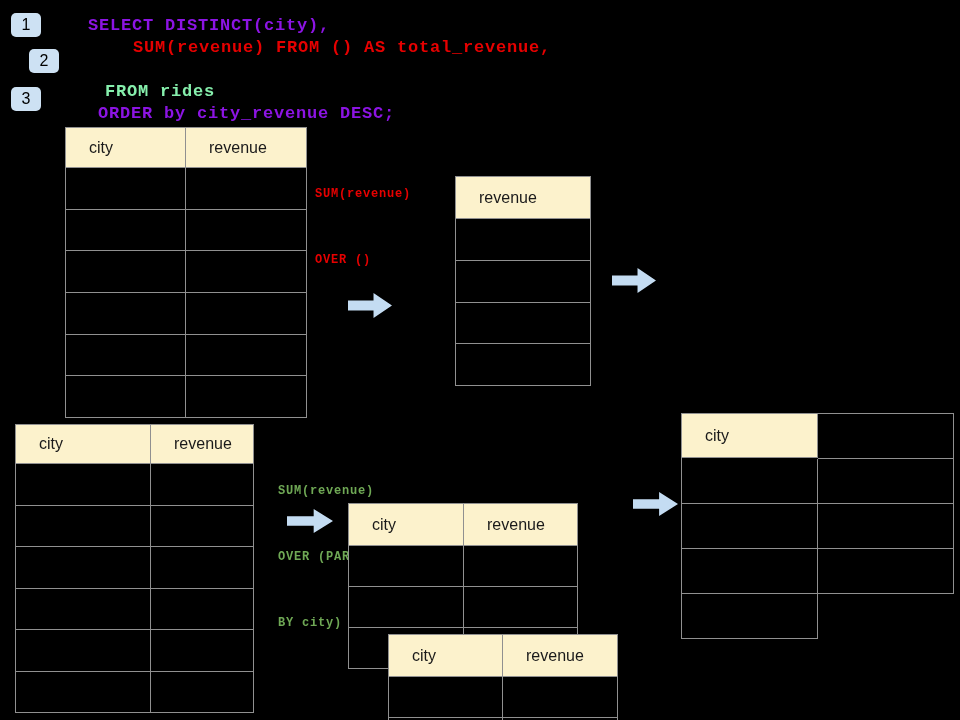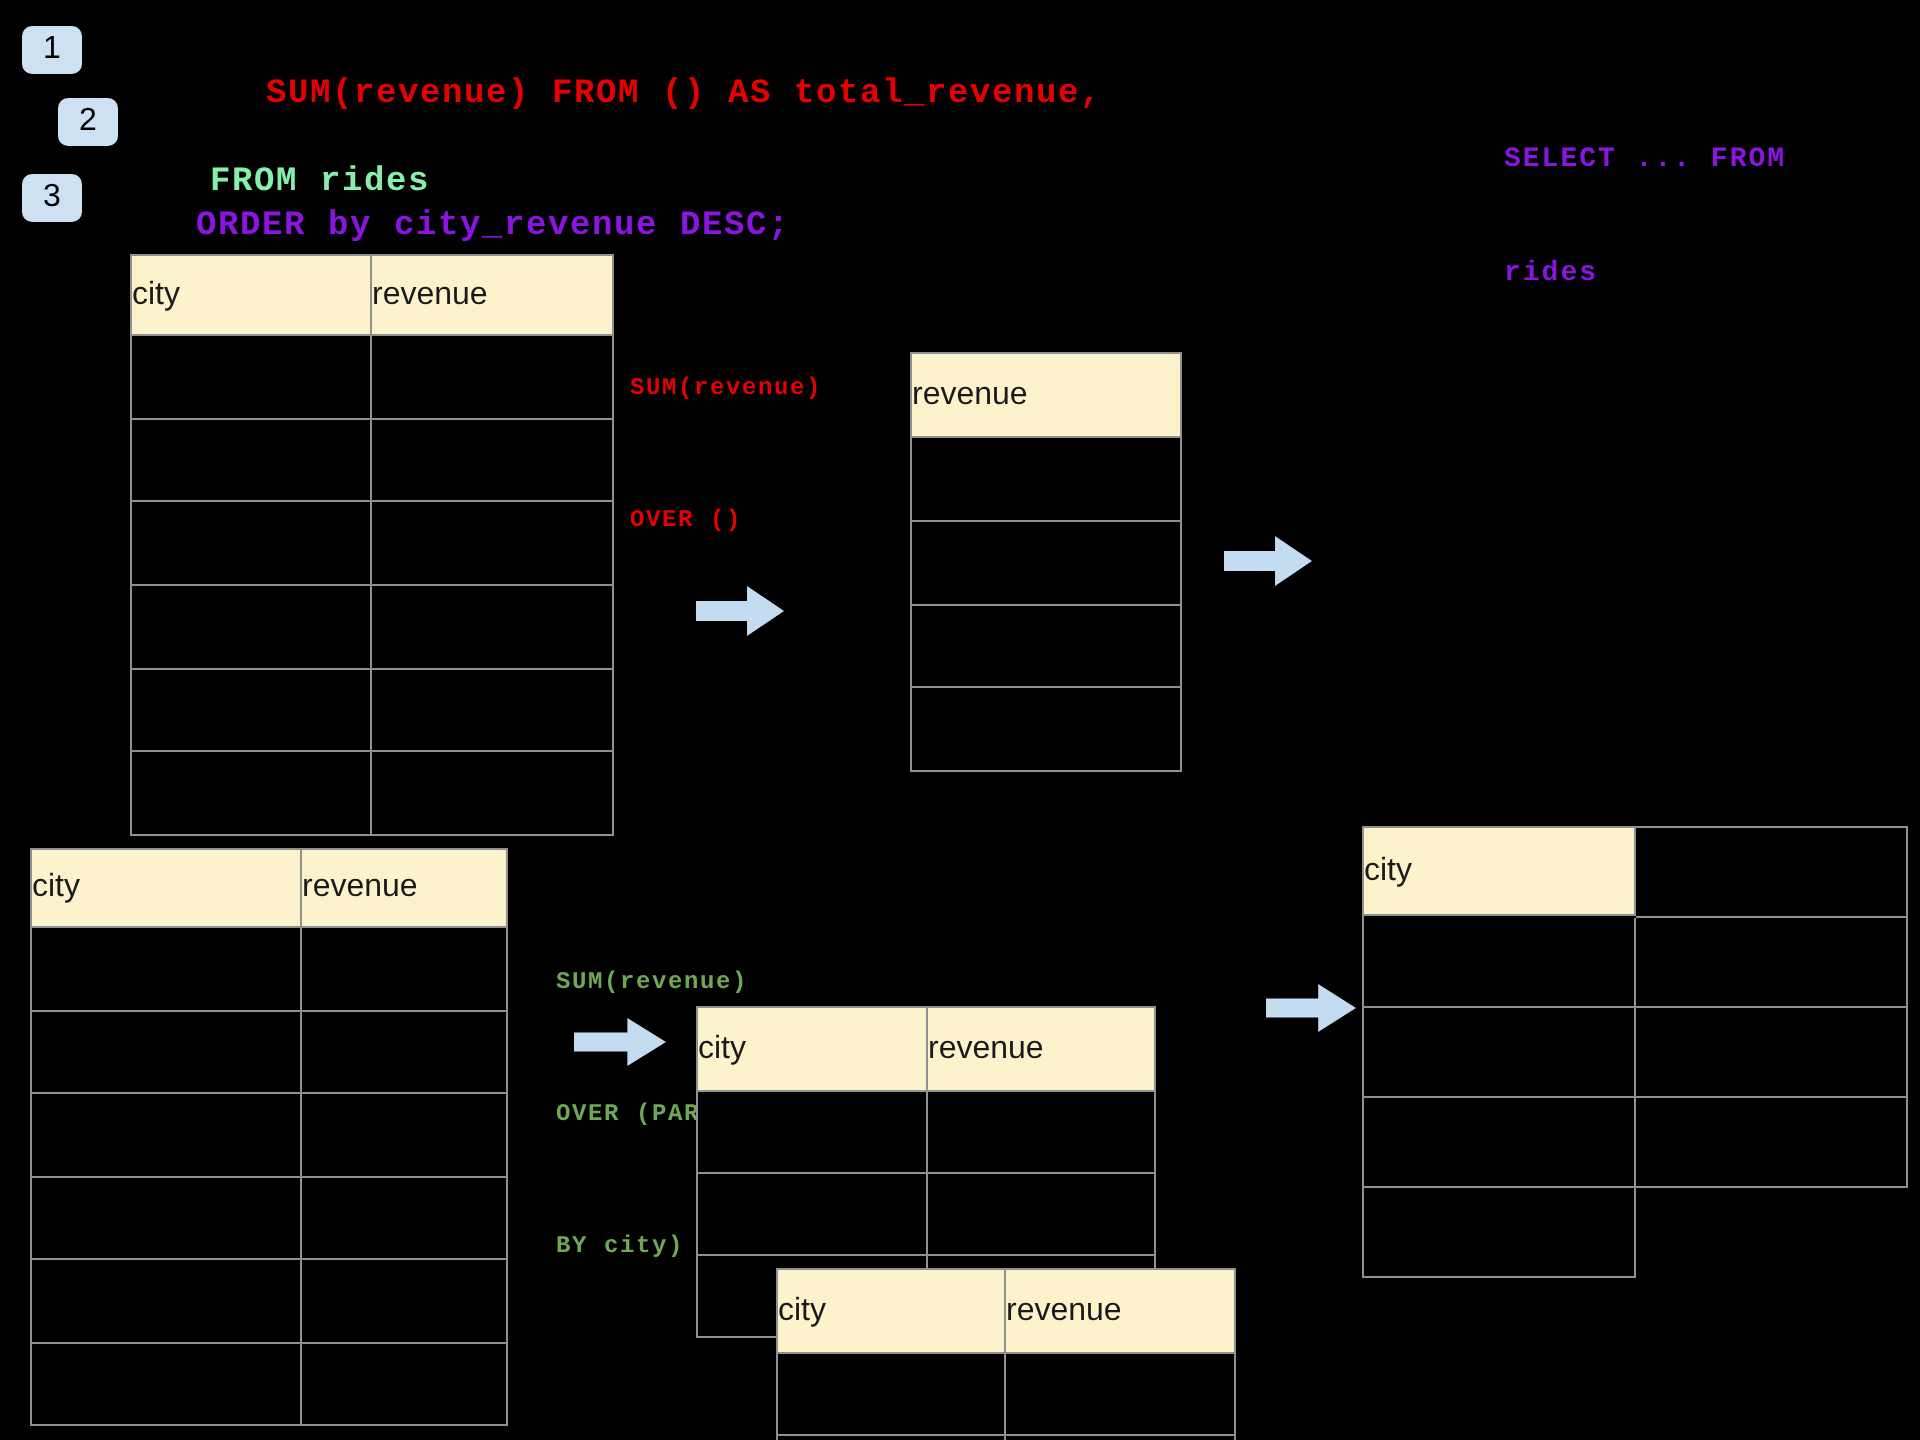--- a/index.html
+++ b/index.html
@@ -31,45 +31,42 @@
     clip-path:polygon(0 30%,58% 30%,58% 0,100% 50%,58% 100%,58% 70%,0 70%);
   }
   
   .tbl{
     position:absolute;display:grid;background:#000;
     border-top:1px solid var(--border);border-left:1px solid var(--border);
   }
   .tbl .th{
     background:var(--table_header_bg);
     border-right:1px solid var(--border);border-bottom:1px solid var(--border);
-    display:flex;align-items:center;padding-left:0;box-sizing:border-box;
+    display:flex;align-items:center;padding-left:23px;box-sizing:border-box;
     font:16px "Liberation Sans",sans-serif;color:#1a1a1a;height:var(--hh);
   }
   .tbl .td{
     background:#000;border-right:1px solid var(--border);
     border-bottom:1px solid var(--border);box-sizing:border-box;height:var(--rh);
   }
 </style>
 </head>
 <body>
 
 <div id="canvas">
 
   <div class="badge" style="left:11px;top:13px">1</div>
   <div class="badge" style="left:29px;top:49px">2</div>
   <div class="badge" style="left:11px;top:87px">3</div>
 
+  <div class="code code-main" style="left: 88px; top: 15px; color: rgb(140, 20, 227);">SELECT DISTINCT(city),</div>
   <div class="code code-main" style="left: 133px; top: 37px; color: rgb(230, 0, 0);">SUM(revenue) FROM () AS total_revenue,</div>
   <div class="code code-main" style="left: 105px; top: 81px; color: #86efac;">FROM rides</div>
   <div class="code code-main" style="left: 98px; top: 103px; color: rgb(140, 20, 227);">ORDER by city_revenue DESC;</div>
 
-  <div class="code code-side" style="left: 752px; top: 33px; color: rgb(140, 20, 227);">
-    <div>SELECT ... FROM</div>
-    <div>rides</div>
-  </div>
 
   <div class="ann" style="left: 315px; top: 139px; color: rgb(230, 0, 0);">
     <div>SUM(revenue)</div>
     <div>OVER ()</div>
   </div>
 
   <div class="ann" style="left: 278px; top: 436px; color: rgb(111, 168, 85);">
     <div>SUM(revenue)</div>
     <div>OVER (PARTITION</div>
     <div>BY city)</div>

